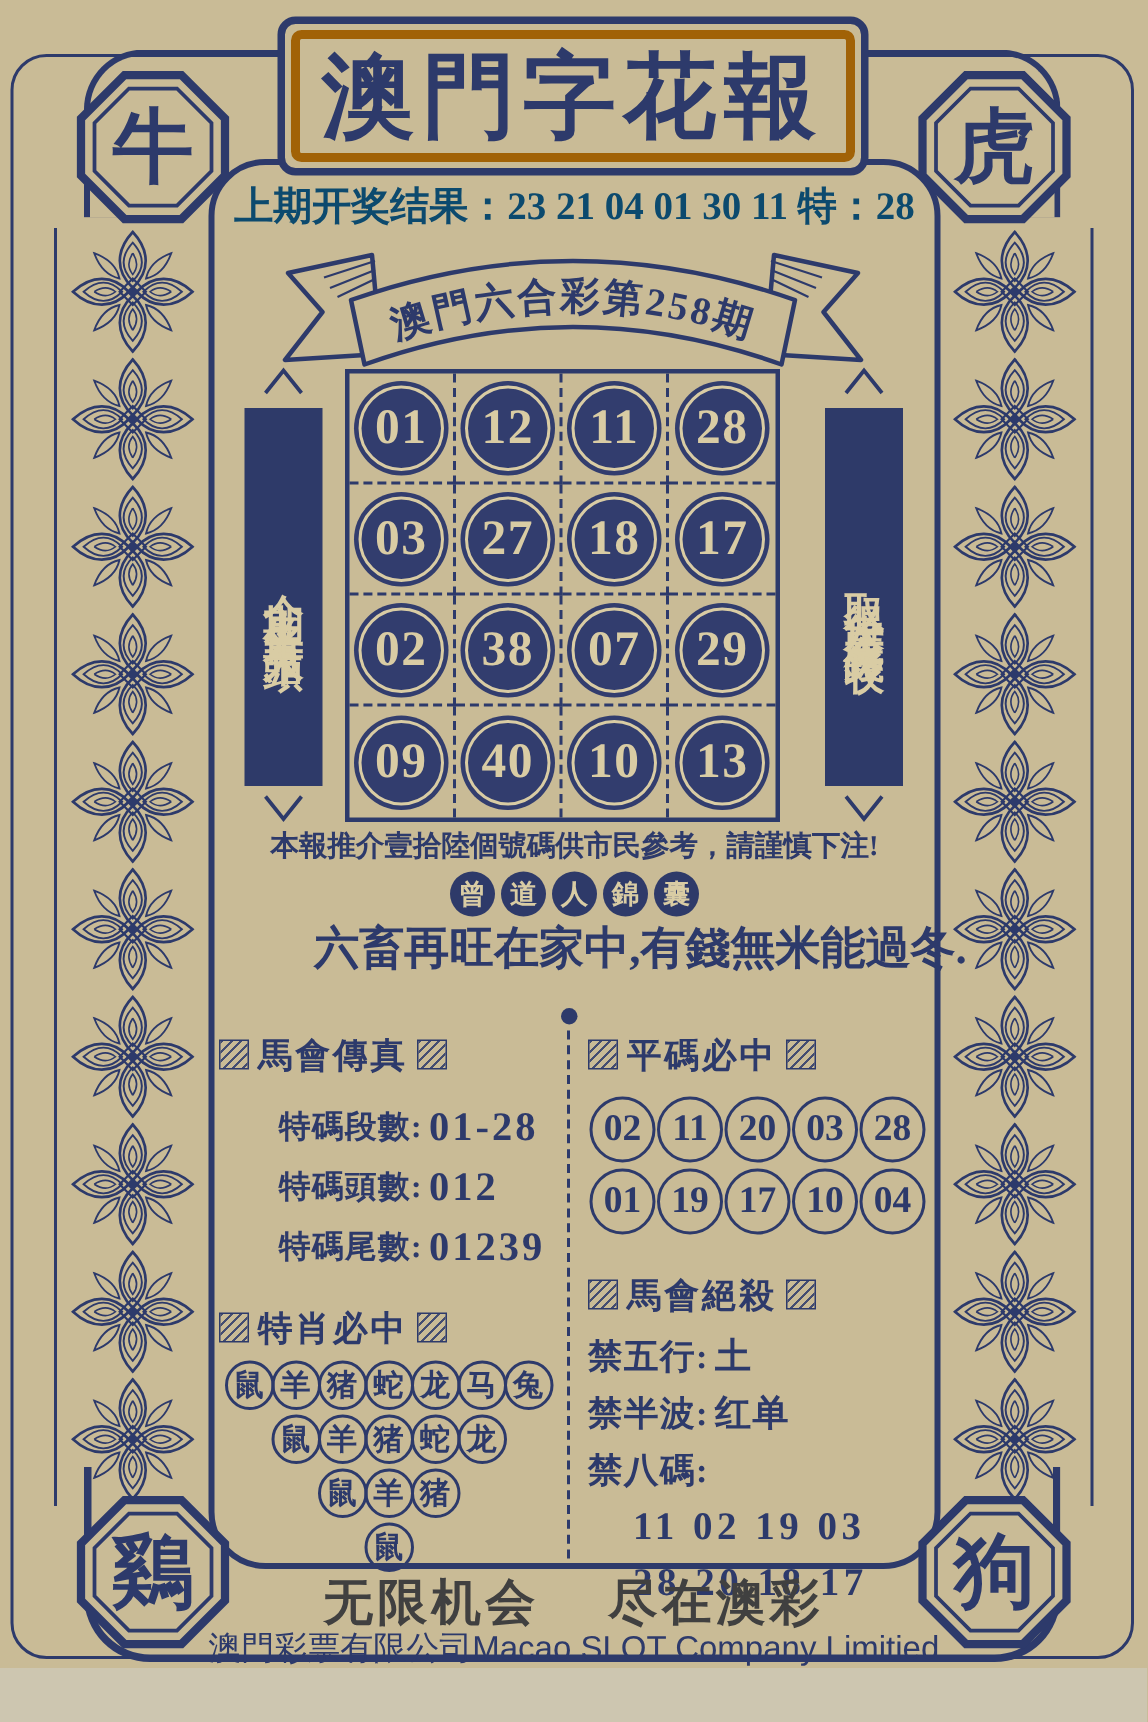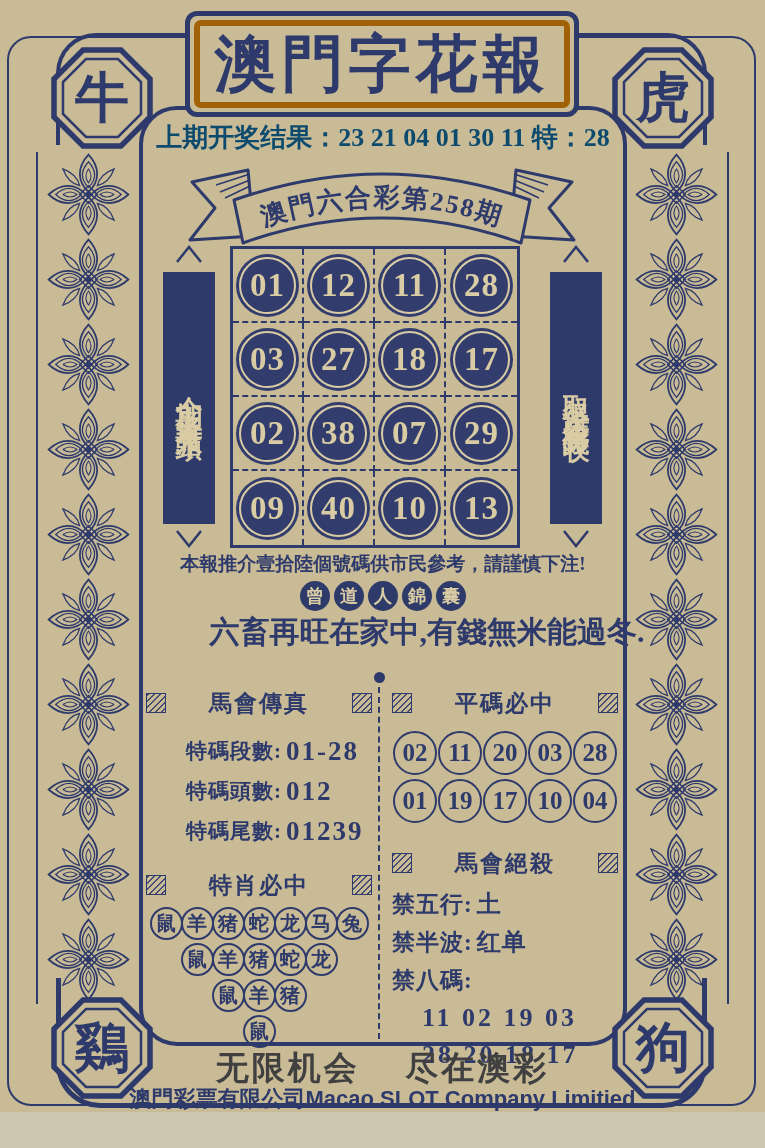--- a/index.html
+++ b/index.html
@@ -80,21 +80,21 @@
     color:#2d3a6b; white-space:nowrap; }
 
   
   .divider-dot { position:absolute; left:374px; top:672px; width:11px; height:11px; border-radius:50%; background:#2d3a6b; }
   .divider { position:absolute; left:378px; top:687px; height:352px; border-left:2px dashed #2d3a6b; }
 
   
   .col { position:absolute; top:689px; width:226px; }
   .col.left  { left:146px; }
   .col.right { left:392px; }
-  .sec-heading { display:flex; align-items:center; justify-content:space-between; gap:6px; height:28px; }
+  .sec-heading { display:flex; align-items:center; justify-content:flex-start; gap:6px; height:28px; }
   .sec-heading .txt { font-size:23px; font-weight:bold; color:#2d3a6b; letter-spacing:2px; }
   .hatch { display:inline-block; width:20px; height:20px; border:1px solid #2d3a6b;
     background:repeating-linear-gradient(135deg, rgba(45,58,107,.85) 0 1.5px, transparent 1.5px 4.5px); }
 
   .fax-row { height:40px; display:flex; align-items:center; white-space:nowrap; }
   .fax-row .lbl { font-size:21px; font-weight:bold; letter-spacing:1px;margin-left:40px; }
   .fax-row .val { font-size:27px; font-weight:bold; letter-spacing:2px; margin-left:4px; }
 
   .ping-row { display:flex; justify-content:center; gap:1px; margin-top:4px; }
   .oc-num { width:44px; height:44px; border:2px solid #2d3a6b; border-radius:50%;
@@ -112,21 +112,21 @@
   .ban-nums { font-size:26px; font-weight:bold; letter-spacing:3px; padding-left:30px; height:37px;
     display:flex; align-items:center; }
 
   .mt14 { margin-top:14px; } .mt20 { margin-top:20px; } .mt26 { margin-top:26px; } .mt8 { margin-top:8px; }
 
   
   .footer-slogan { position:absolute; left:60px; top:1046px; width:645px; text-align:center;
     font-family:Liberation Mono, monospace; font-size:33px; font-weight:bold;
     letter-spacing:3px; color:#404040; white-space:pre; }
   .footer-company { position:absolute; left:60px; top:1084px; width:645px; text-align:center;
-    font-family:"Liberation Sans","DejaVu Sans",sans-serif; font-size:22px; font-weight:700;
+    font-family:"Liberation Sans","DejaVu Sans",sans-serif; font-size:22px; font-weight:400;
     color:#2d3a6b; white-space:nowrap; }
 </style>
 </head>
 <body>
 
 <div class="page">
 
   <svg width="0" height="0" style="position:absolute">
     <defs>
       <symbol id="rosette" viewBox="0 0 96 96">

